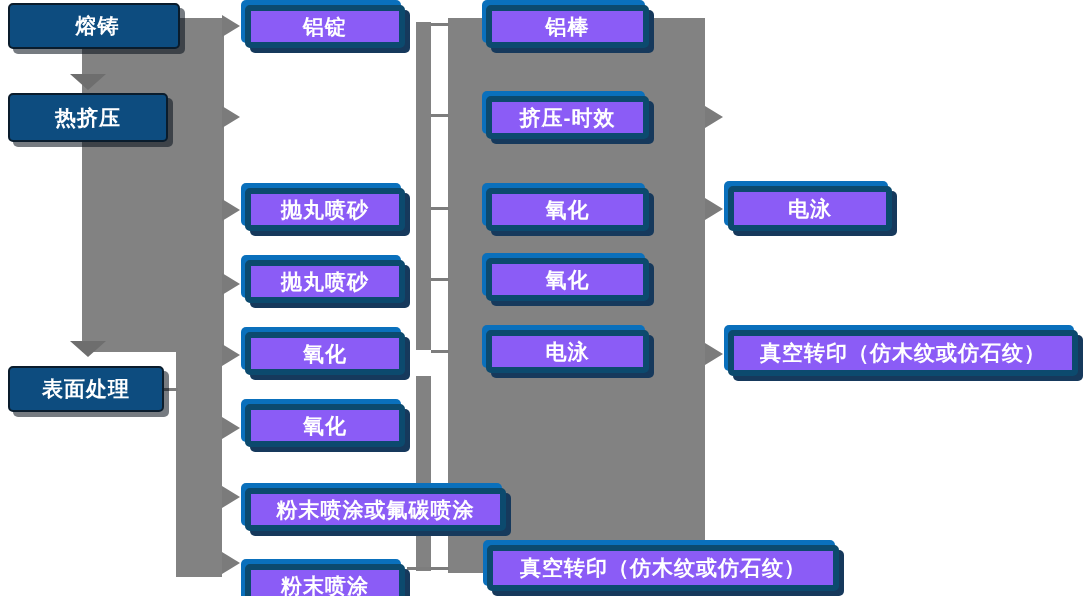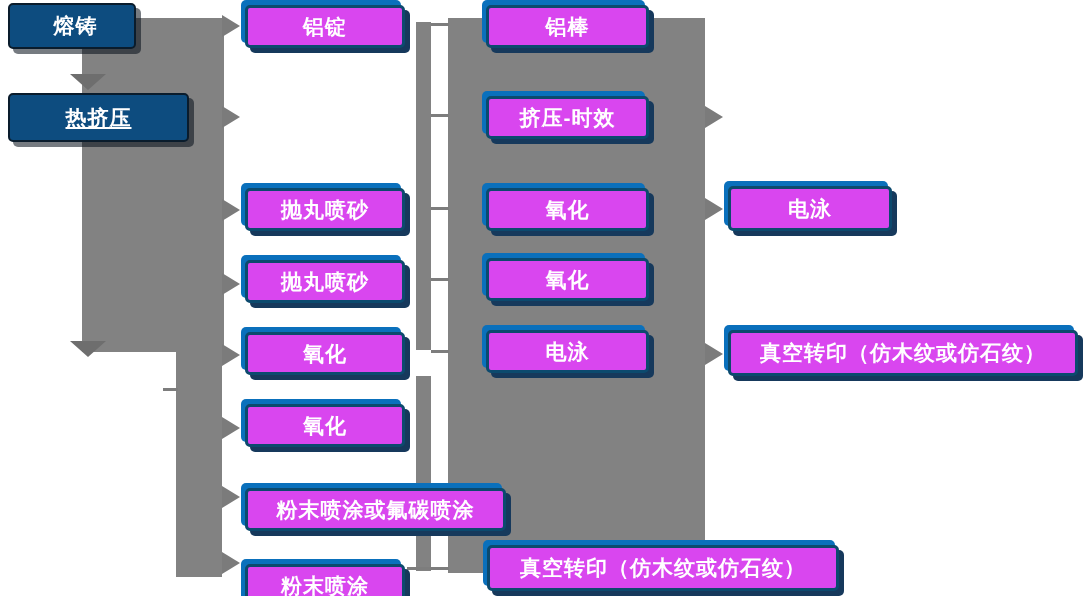--- a/index.html
+++ b/index.html
@@ -24,22 +24,22 @@
   
   .box{
     position:absolute;
     display:flex;align-items:center;justify-content:center;
     color:#ffffff;font-weight:bold;font-size:21px;
     letter-spacing:1px;white-space:nowrap;
     border-radius:5px;box-sizing:border-box;
     text-align:center;
   }
   .blue{
-    background:#d946ef;
-    border:3px solid #0c4a6e;
+    background:#8b5cf6;
+    border:6px solid #0c4a6e;
     box-shadow:5px 5px 0 #16395c, -4px -5px 0 #0a70bc;
   }
   .navy{
     background:#0d4c7f;
     border:2px solid #0a1c2c;
     box-shadow:5px 5px 0 rgba(5,15,25,0.55);
   }
 </style>
 </head>
 <body>
@@ -69,22 +69,23 @@
   <div class="arr-r" style="left:222px;top:273px;"></div>
   <div class="arr-r" style="left:222px;top:344px;"></div>
   <div class="arr-r" style="left:222px;top:417px;"></div>
   <div class="arr-r" style="left:222px;top:486px;"></div>
   <div class="arr-r" style="left:222px;top:552px;"></div>
 
   <div class="arr-r" style="left:705px;top:106px;"></div>
   <div class="arr-r" style="left:705px;top:198px;"></div>
   <div class="arr-r" style="left:705px;top:343px;"></div>
 
-  <div class="box navy" style="left:8px;top:3px;width:128px;height:46px;padding-left:7px;">熔铸</div>
-  <div class="box navy" style="left:8px;top:93px;width:181px;height:49px;text-decoration:underline;">热挤压</div>
+  <div class="box navy" style="left:8px;top:3px;width:172px;height:46px;padding-left:7px;">熔铸</div>
+  <div class="box navy" style="left:8px;top:93px;width:160px;height:49px;">热挤压</div>
+  <div class="box navy" style="left:8px;top:366px;width:156px;height:46px;">表面处理</div>
 
   <div class="box blue" style="left:245px;top:5px;width:160px;height:43px;">铝锭</div>
   <div class="box blue" style="left:245px;top:188px;width:160px;height:43px;">抛丸喷砂</div>
   <div class="box blue" style="left:245px;top:260px;width:160px;height:43px;">抛丸喷砂</div>
   <div class="box blue" style="left:245px;top:332px;width:160px;height:43px;">氧化</div>
   <div class="box blue" style="left:245px;top:404px;width:160px;height:43px;">氧化</div>
   <div class="box blue" style="left:245px;top:488px;width:261px;height:43px;">粉末喷涂或氟碳喷涂</div>
   <div class="box blue" style="left:245px;top:548px;width:160px;height:43px;margin-top:16px;">粉末喷涂</div>
 
   <div class="box blue" style="left:486px;top:96px;width:163px;height:43px;">挤压-时效</div>

